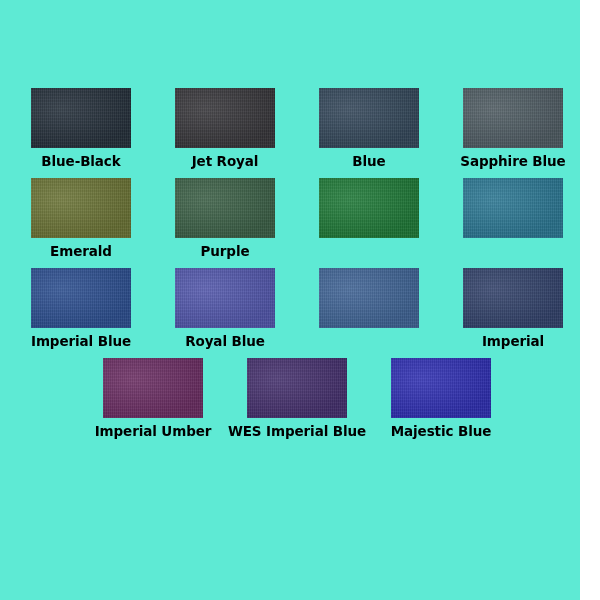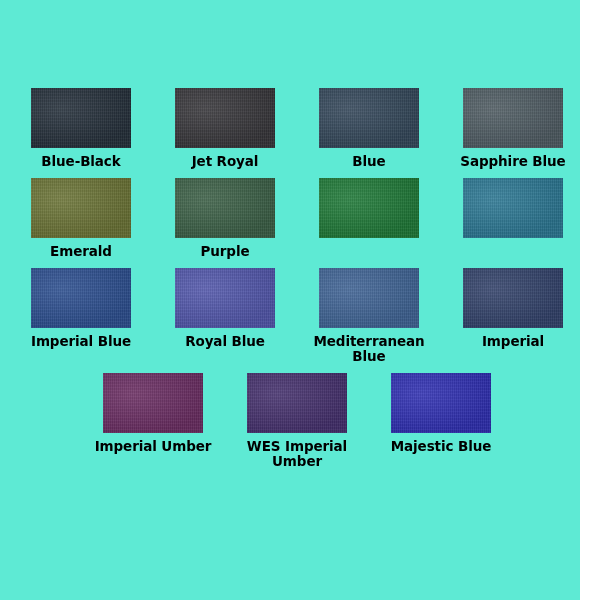--- a/index.html
+++ b/index.html
@@ -126,36 +126,35 @@
     <div class="swatch-cell">
       <div class="swatch-chip" style="background-color: rgb(44, 79, 145);"></div>
       <div class="swatch-label">Imperial Blue</div>
     </div>
     <div class="swatch-cell">
       <div class="swatch-chip" style="background-color: rgb(82, 87, 173);"></div>
       <div class="swatch-label">Royal Blue</div>
     </div>
     <div class="swatch-cell">
       <div class="swatch-chip" style="background-color: rgb(63, 100, 150);"></div>
-      <div class="swatch-label">Mediterranean Blue</div>
     </div>
     <div class="swatch-cell">
       <div class="swatch-chip" style="background-color: rgb(50, 66, 107);"></div>
       <div class="swatch-label">Imperial</div>
     </div>
   </div>
 
   <div class="swatch-row row-4">
     <div class="swatch-cell">
       <div class="swatch-chip" style="background-color: rgb(107, 45, 99);"></div>
       <div class="swatch-label">Imperial Umber</div>
     </div>
     <div class="swatch-cell">
       <div class="swatch-chip" style="background-color: rgb(69, 48, 110);"></div>
-      <div class="swatch-label">WES Imperial Umber</div>
+      <div class="swatch-label">WES Imperial Blue</div>
     </div>
     <div class="swatch-cell">
       <div class="swatch-chip" style="background-color: rgb(47, 47, 180);"></div>
       <div class="swatch-label">Majestic Blue</div>
     </div>
   </div>
 
 </div>
 
 </body></html>

